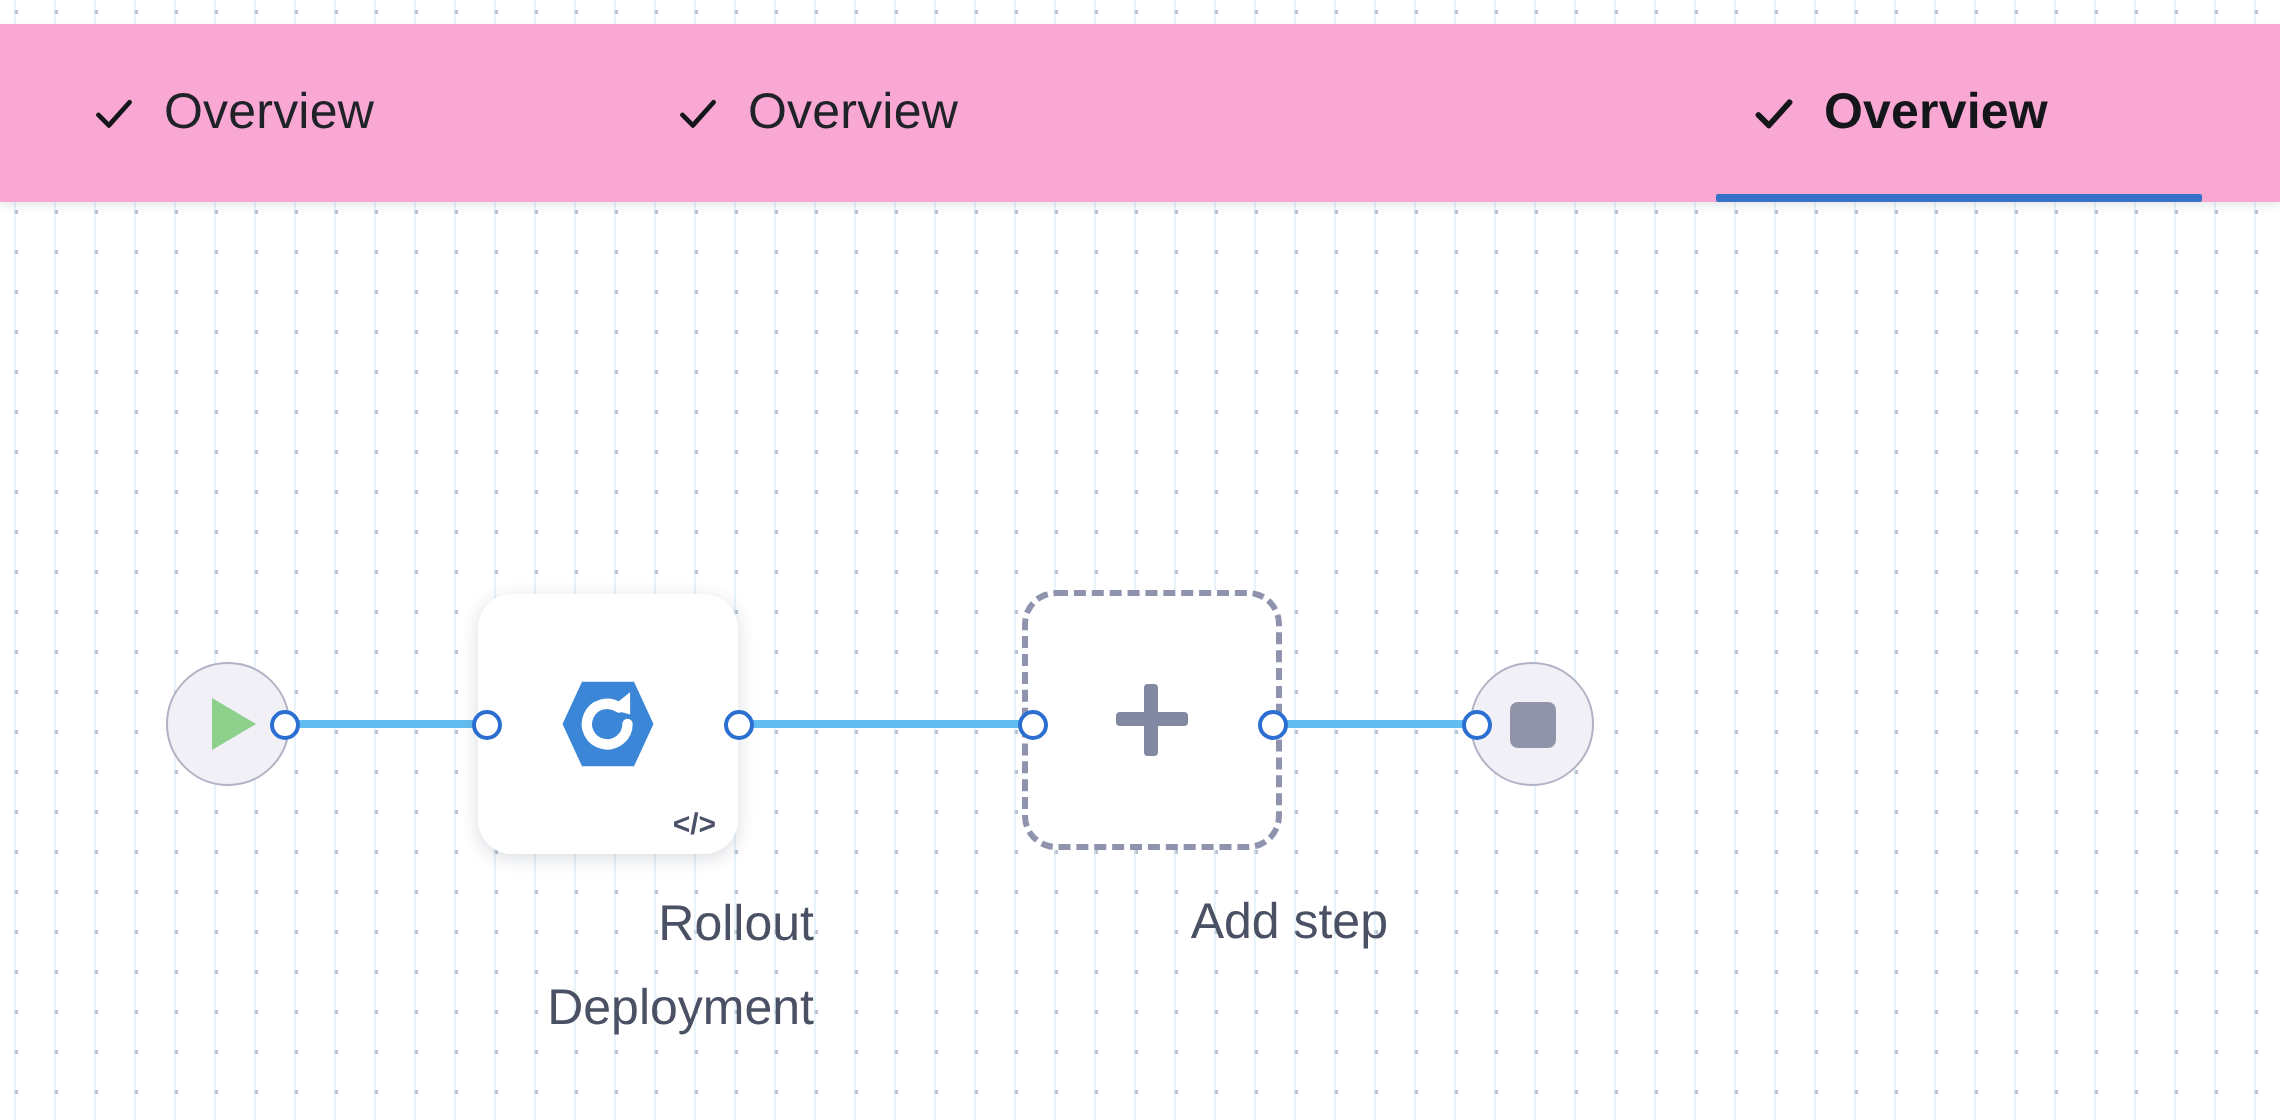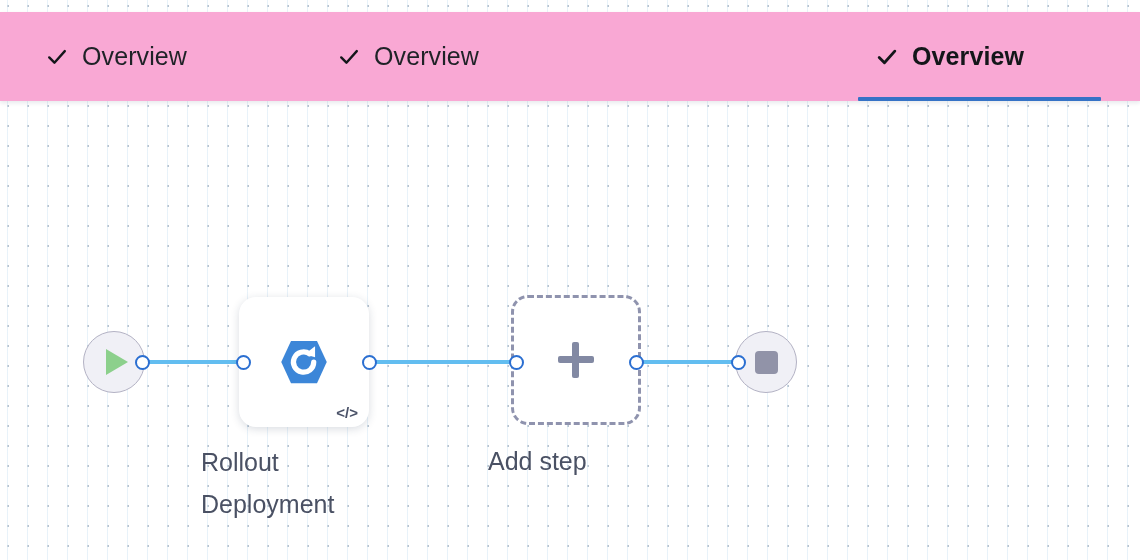--- a/index.html
+++ b/index.html
@@ -215,21 +215,21 @@
   .plus::before {
     left: 0; top: 14px; width: 36px; height: 7px;
   }
   .plus::after {
     top: 0; left: 14px; height: 36px; width: 7px;
   }
 
   
   .node-caption {
     position: absolute;
-    text-align: left;
+    text-align: right;
     font-size: 25px;
     line-height: 42px;
     color: #4a5164;
     white-space: pre-line;
     z-index: 3;
     user-select: none;
   }
 </style>
 </head>
 <body>

